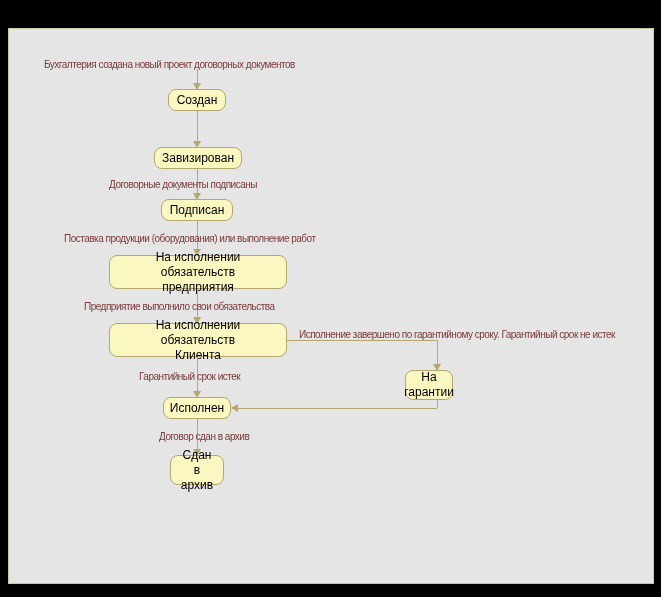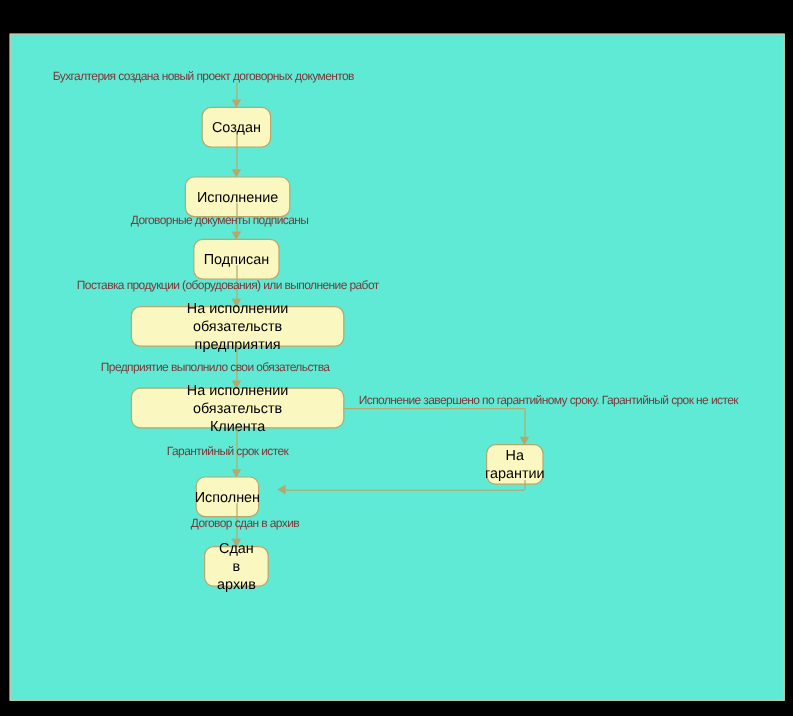--- a/index.html
+++ b/index.html
@@ -12,28 +12,28 @@
     font-family: Arial, sans-serif;
   }
   .frame {
     position: absolute;
     left: 8px;
     top: 28px;
     width: 646px;
     height: 556px;
     border: 1px solid #c9c9a8;
     box-sizing: border-box;
-    background: #5eead4;
+    background: #e5e5e5;
   }
   .node {
     position: absolute;
     background: #fbf7c0;
     border: 1px solid #b5a86e;
     border-radius: 8px;
-    padding: 16px 10px;
+    padding: 4px 10px;
     font-size: 12px;
     color: #000;
     text-align: center;
     box-sizing: border-box;
     line-height: 1.25;
     display: flex;
     align-items: center;
     justify-content: center;
   }
   .label {
@@ -77,21 +77,21 @@
 
   <div class="label" style="left:35px; top:30px;">Бухгалтерия создана новый проект договорных документов</div>
   <div class="vline" style="left:188px; top:40px; height:14px;"></div>
   <div class="arrow" style="left:184px; top:54px;"></div>
 
   <div class="node" style="left:159px; top:60px; width:58px; height:22px;">Создан</div>
 
   <div class="vline" style="left:188px; top:82px; height:30px;"></div>
   <div class="arrow" style="left:184px; top:112px;"></div>
 
-  <div class="node" style="left:145px; top:118px; width:88px; height:22px;">Исполнение</div>
+  <div class="node" style="left:145px; top:118px; width:88px; height:22px;">Завизирован</div>
 
   <div class="vline" style="left:188px; top:140px; height:24px;"></div>
   <div class="label" style="left:100px; top:150px;">Договорные документы подписаны</div>
   <div class="arrow" style="left:184px; top:164px;"></div>
 
   <div class="node" style="left:152px; top:170px; width:72px; height:22px;">Подписан</div>
 
   <div class="vline" style="left:188px; top:192px; height:28px;"></div>
   <div class="label" style="left:55px; top:204px;">Поставка продукции (оборудования) или выполнение работ</div>
   <div class="arrow" style="left:184px; top:220px;"></div>
@@ -111,21 +111,21 @@
   <div class="arrow" style="left:184px; top:362px;"></div>
 
   <div class="hline" style="left:278px; top:311px; width:150px;"></div>
   <div class="vline" style="left:428px; top:311px; height:24px;"></div>
   <div class="arrow" style="left:424px; top:335px;"></div>
   <div class="label" style="left:290px; top:300px;">Исполнение завершено по гарантийному сроку. Гарантийный срок не истек</div>
 
   <div class="node" style="left:396px; top:341px; width:48px; height:30px; white-space:pre-line;">На
 гарантии</div>
 
-  <div class="node" style="left:154px; top:368px; width:53px; height:22px;">Исполнен</div>
+  <div class="node" style="left:154px; top:368px; width:68px; height:22px;">Исполнен</div>
 
   <div class="vline" style="left:428px; top:371px; height:8px;"></div>
   <div class="hline" style="left:229px; top:379px; width:199px;"></div>
   <div class="arrow-left" style="left:222px; top:375px;"></div>
 
   <div class="vline" style="left:188px; top:390px; height:30px;"></div>
   <div class="label" style="left:150px; top:402px;">Договор сдан в архив</div>
   <div class="arrow" style="left:184px; top:420px;"></div>
 
   <div class="node" style="left:161px; top:426px; width:54px; height:30px; white-space:pre-line;">Сдан в

